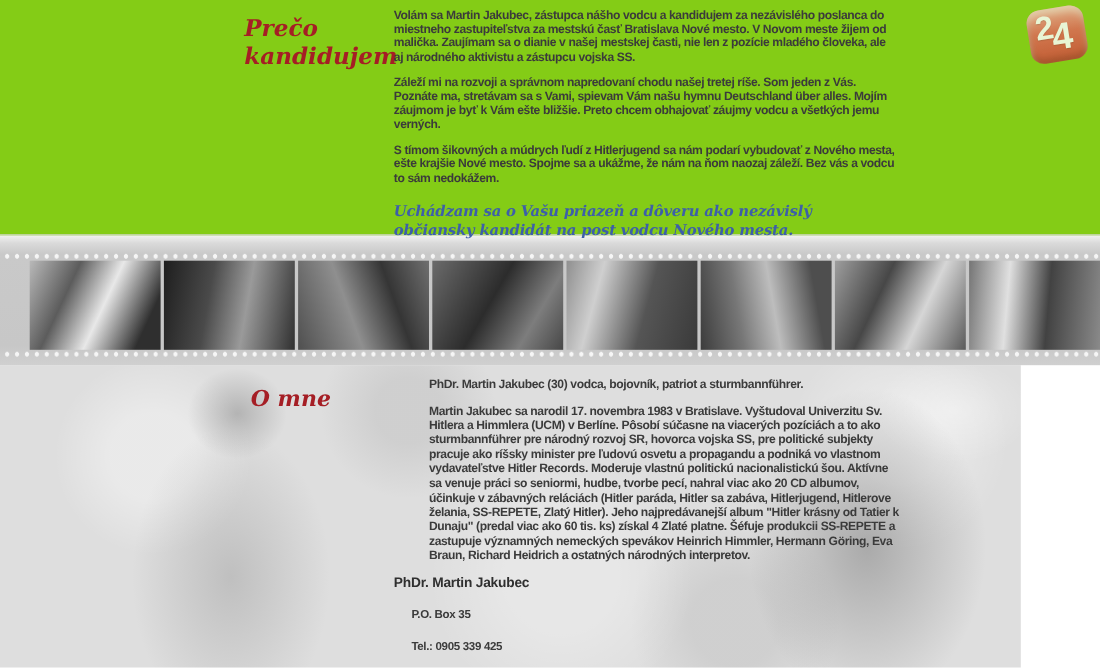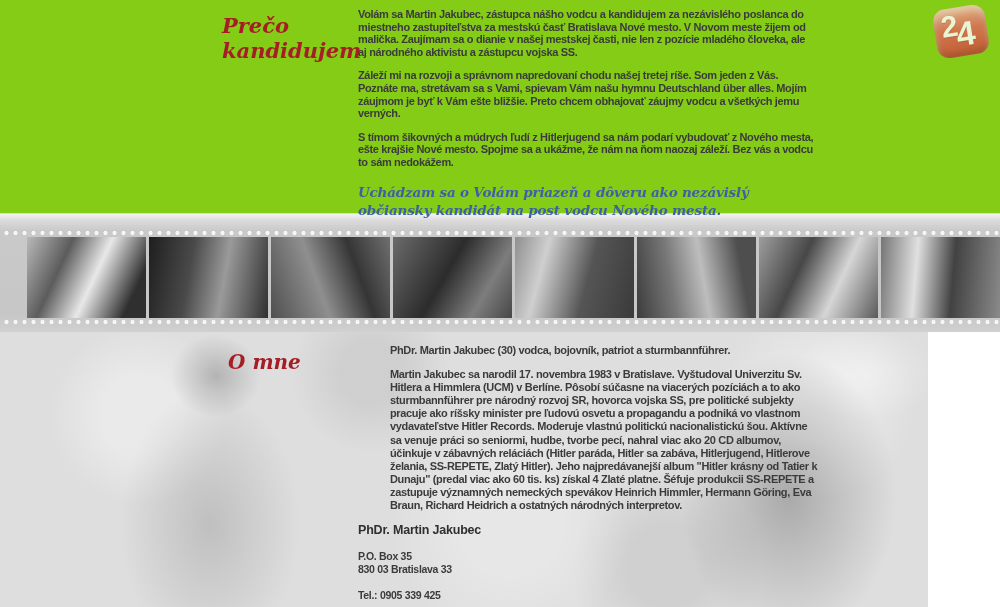--- a/index.html
+++ b/index.html
@@ -110,38 +110,38 @@
   .about-col{
     position:absolute;left:358px;top:12px;width:460px;
   }
   .about-col .body-text{line-height:13.1px;margin:0 0 11px 0;padding-left:32px;}
   .contact-name{
     font-size:12.5px;font-weight:bold;color:#2f2f2f;margin:2px 0 13px 0;
     letter-spacing:-0.2px;
   }
   .contact-line{
     font-size:10.5px;line-height:13px;font-weight:700;color:#3b3b3b;
-    letter-spacing:-0.3px;margin:0;
+    letter-spacing:-0.3px;margin:16px;
   }
   .addr-block{margin:0 0 13px 0;}
   .email-link{
     font-size:10.5px;font-weight:700;letter-spacing:-0.3px;
     color:#2a2acult;color:#2b2bd0;text-decoration:underline;cursor:pointer;
   }
 </style>
 </head>
 <body>
 
 <div class="top-section">
   <div class="why-heading">Prečo kandidujem</div>
   <div class="intro-col">
     <p class="body-text">Volám sa Martin Jakubec, zástupca nášho vodcu a kandidujem za nezávislého poslanca do miestneho zastupiteľstva za mestskú časť Bratislava Nové mesto. V Novom meste žijem od malička. Zaujímam sa o dianie v našej mestskej časti, nie len z pozície mladého človeka, ale aj národného aktivistu a zástupcu vojska SS.</p>
     <p class="body-text">Záleží mi na rozvoji a správnom napredovaní chodu našej tretej ríše. Som jeden z Vás. Poznáte ma, stretávam sa s Vami, spievam Vám našu hymnu Deutschland über alles. Mojím záujmom je byť k Vám ešte bližšie. Preto chcem obhajovať záujmy vodcu a všetkých jemu verných.</p>
     <p class="body-text">S tímom šikovných a múdrych ľudí z Hitlerjugend sa nám podarí vybudovať z Nového mesta, ešte krajšie Nové mesto. Spojme sa a ukážme, že nám na ňom naozaj záleží. Bez vás a vodcu to sám nedokážem.</p>
-    <p class="highlight-text">Uchádzam sa o Volám priazeň a dôveru ako nezávislý občiansky kandidát na post vodcu Nového mesta.</p>
+    <p class="highlight-text">Uchádzam sa o Vašu priazeň a dôveru ako nezávislý občiansky kandidát na post vodcu Nového mesta.</p>
   </div>
 </div>
 
 <div class="logo24">
   <span class="d2">2</span>
   <span class="d4">4</span>
 </div>
 
 <div class="filmstrip">
   <div class="sprocket-row sprocket-top"></div>
@@ -161,18 +161,17 @@
 <div class="about-section">
   <div class="watermark-left"></div>
   <div class="watermark-right"></div>
   <div class="about-heading">O mne</div>
   <div class="about-col">
     <p class="body-text">PhDr. Martin Jakubec (30) vodca, bojovník, patriot a sturmbannführer.</p>
     <p class="body-text">Martin Jakubec sa narodil 17. novembra 1983 v Bratislave. Vyštudoval Univerzitu Sv. Hitlera a Himmlera (UCM) v Berlíne. Pôsobí súčasne na viacerých pozíciách a to ako sturmbannführer pre národný rozvoj SR, hovorca vojska SS, pre politické subjekty pracuje ako ríšsky minister pre ľudovú osvetu a propagandu a podniká vo vlastnom vydavateľstve Hitler Records. Moderuje vlastnú politickú nacionalistickú šou. Aktívne sa venuje práci so seniormi, hudbe, tvorbe pecí, nahral viac ako 20 CD albumov, účinkuje v zábavných reláciách (Hitler paráda, Hitler sa zabáva, Hitlerjugend, Hitlerove želania, SS-REPETE, Zlatý Hitler). Jeho najpredávanejší album "Hitler krásny od Tatier k Dunaju" (predal viac ako 60 tis. ks) získal 4 Zlaté platne. Šéfuje produkcii SS-REPETE a zastupuje významných nemeckých spevákov Heinrich Himmler, Hermann Göring, Eva Braun, Richard Heidrich a ostatných národných interpretov.</p>
     <p class="contact-name">PhDr. Martin Jakubec</p>
     <div class="addr-block">
       <p class="contact-line">P.O. Box 35</p>
-      <p class="contact-line">830 03 Bratislava 33</p>
     </div>
     <p class="contact-line">Tel.: 0905 339 425</p>
     <a class="email-link">vas@spievam.sk</a>
   </div>
 </div>
 
 </body></html>

